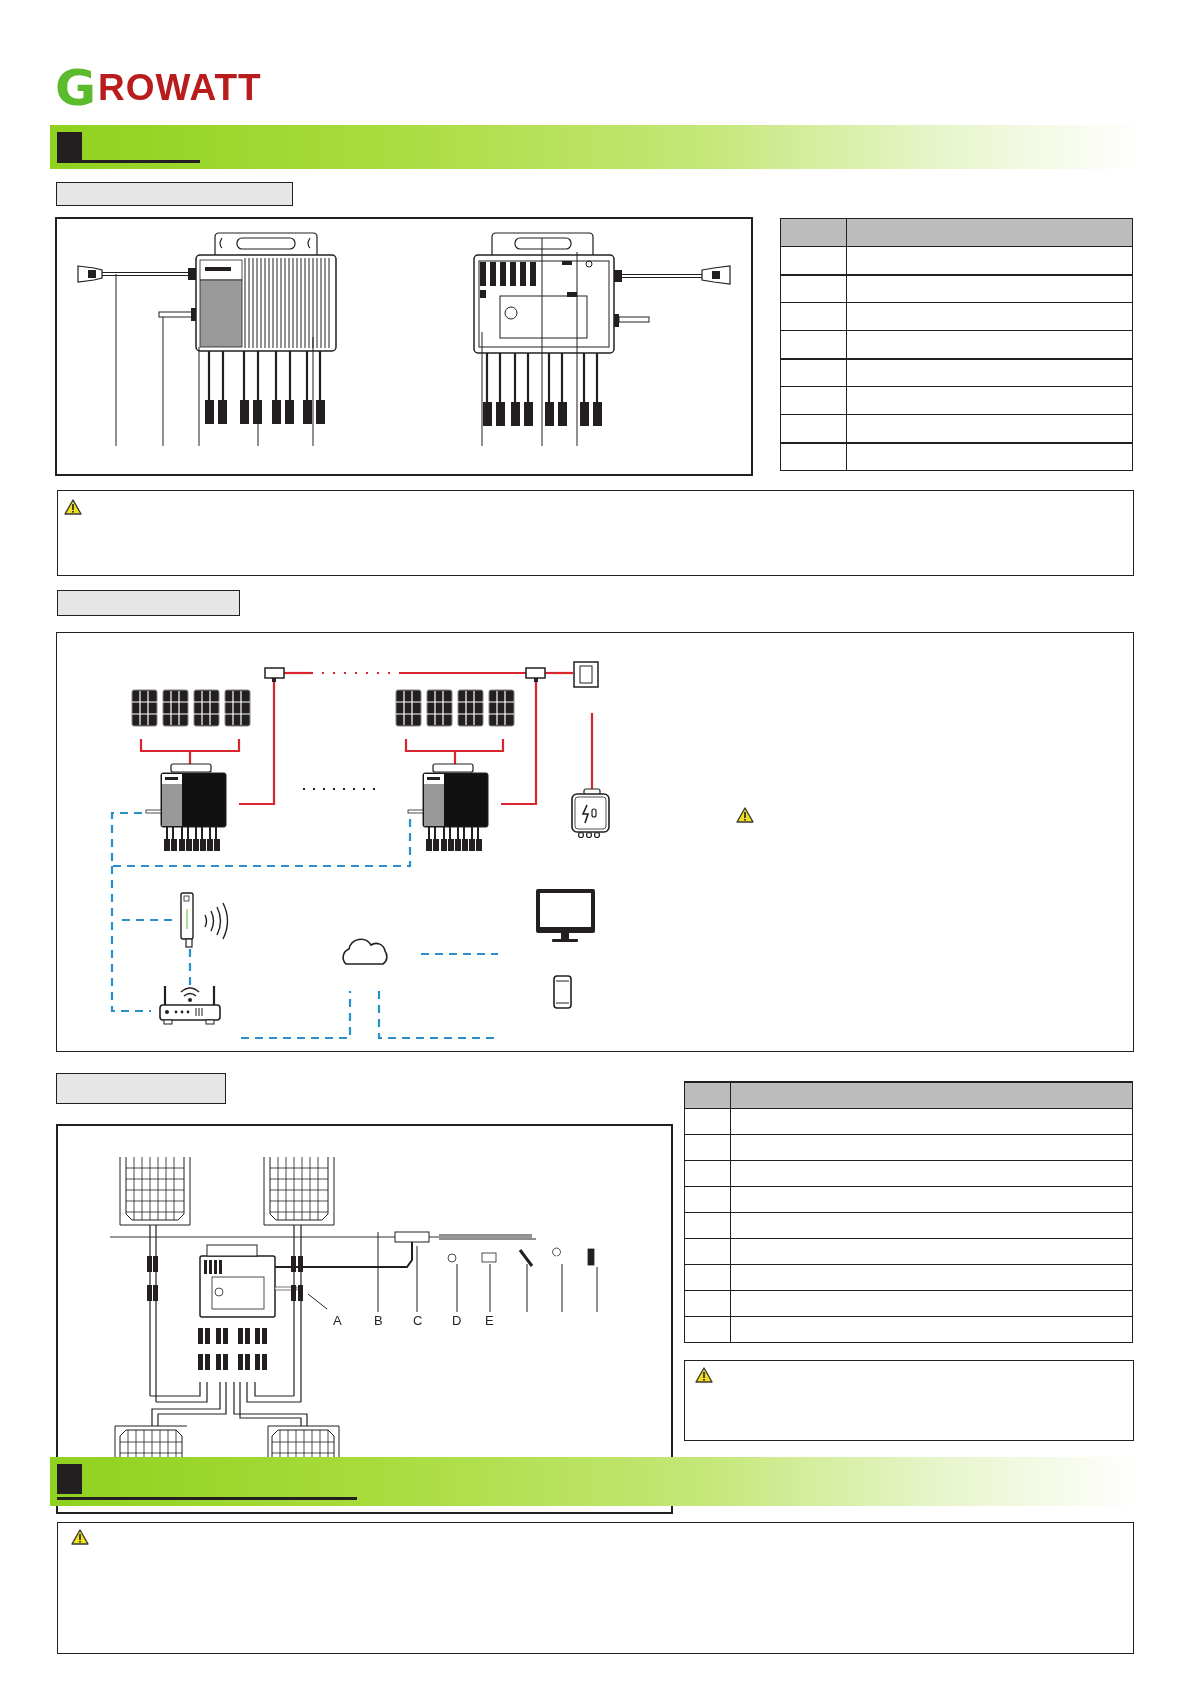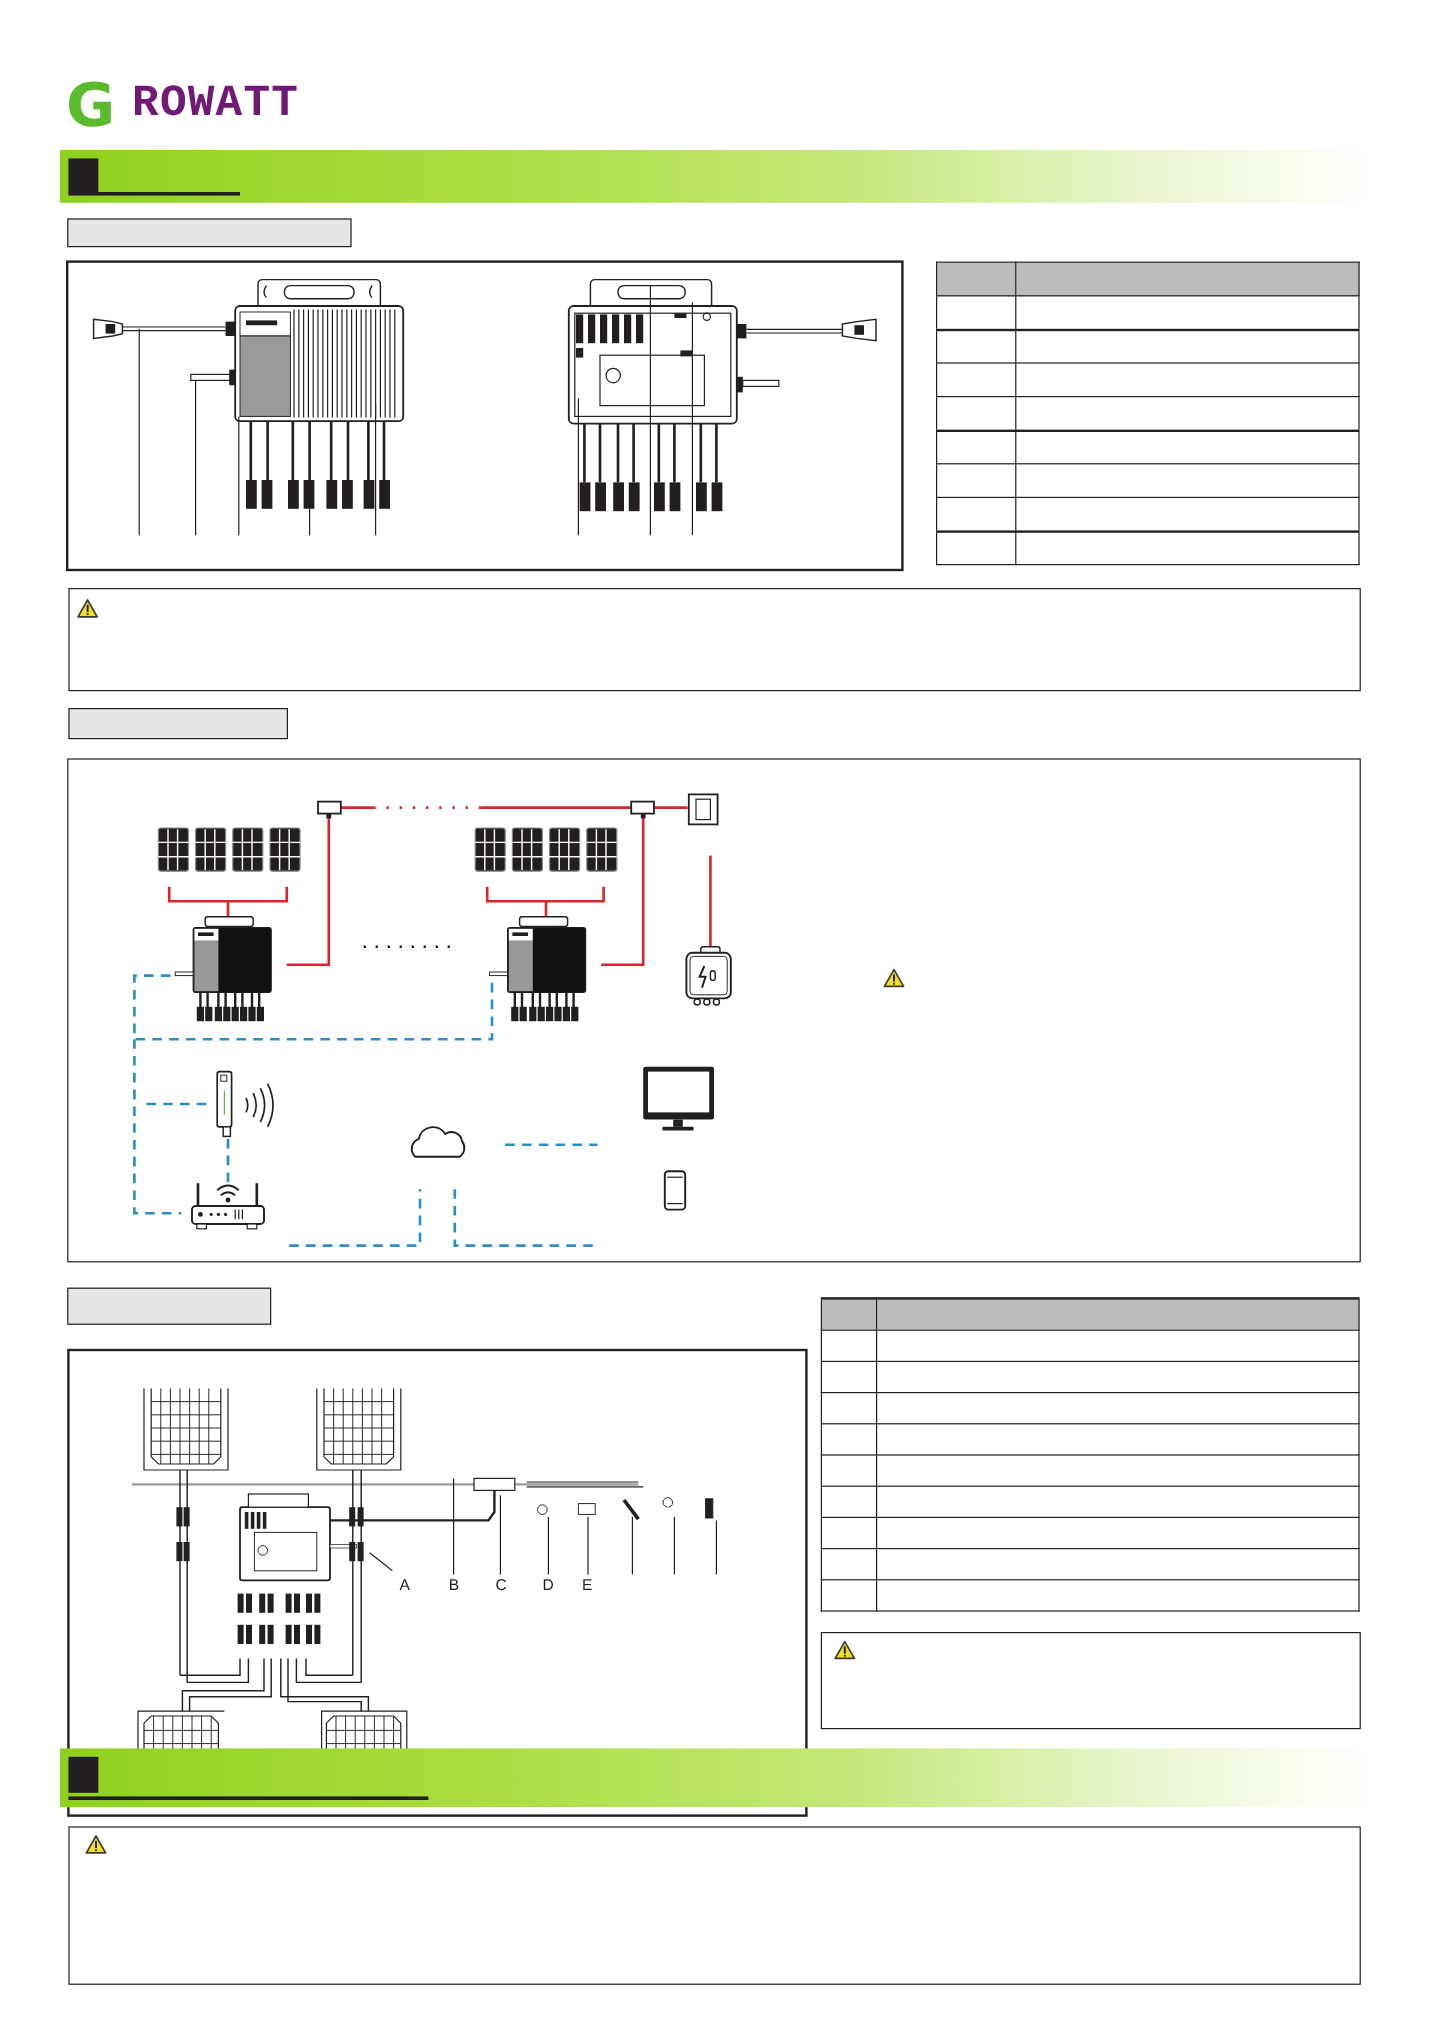--- a/index.html
+++ b/index.html
@@ -1,20 +1,20 @@
 <!DOCTYPE html>
 <html><head>
 <meta charset="utf-8">
 <style>
   html, body { margin:0; padding:0; background:#ffffff; }
   body { width:1191px; height:1684px; position:relative; overflow:hidden; font-family:"Liberation Sans", sans-serif; color:#231f20; }
   .abs { position:absolute; }
   .logo { left:55px; top:66px; height:44px; display:flex; align-items:flex-end; }
   .logo-g { color:#5cbb2c; font-weight:bold; font-size:50px; line-height:44px; font-family:"DejaVu Sans", sans-serif; }
-  .logo-rest { color:#701a75; font-weight:bold; font-size:37px; line-height:37px; letter-spacing:1px; font-family:Liberation Mono, monospace; margin-left:14px; margin-bottom:4px; }
+  .logo-rest { color:#b91c1c; font-weight:bold; font-size:37px; line-height:37px; letter-spacing:1px; font-family:Liberation Sans, sans-serif; margin-left:2px; margin-bottom:4px; }
   .section-bar { left:50px; width:1090px; height:44px; background:linear-gradient(to right, #8fd11f 0%, #a8dc3c 30%, #c4e778 60%, #e8f5cc 82%, #ffffff 100%); }
   .section-num { position:absolute; left:7px; top:7px; width:25px; height:29px; background:#231f20; color:#fff; font-weight:bold; font-size:20px; text-align:center; line-height:29px; }
   .section-title { position:absolute; left:40px; top:6px; font-size:22px; font-weight:bold; color:#231f20; }
   .section-underline { position:absolute; left:7px; height:3px; background:#231f20; }
   .subhead { background:#e6e6e6; border:1.5px solid #231f20; height:24px; font-size:14px; font-weight:bold; line-height:24px; padding-left:8px; box-sizing:border-box; }
   .box { border:1.5px solid #231f20; box-sizing:border-box; background:#fff; }
   .thick { border-width:2px; }
   table.spec { border-collapse:collapse; position:absolute; }
   table.spec td, table.spec th { border:1.3px solid #231f20; font-size:12px; padding:0 6px; text-align:left; }
   table.spec th { background:#bcbcbc; font-weight:bold; }

